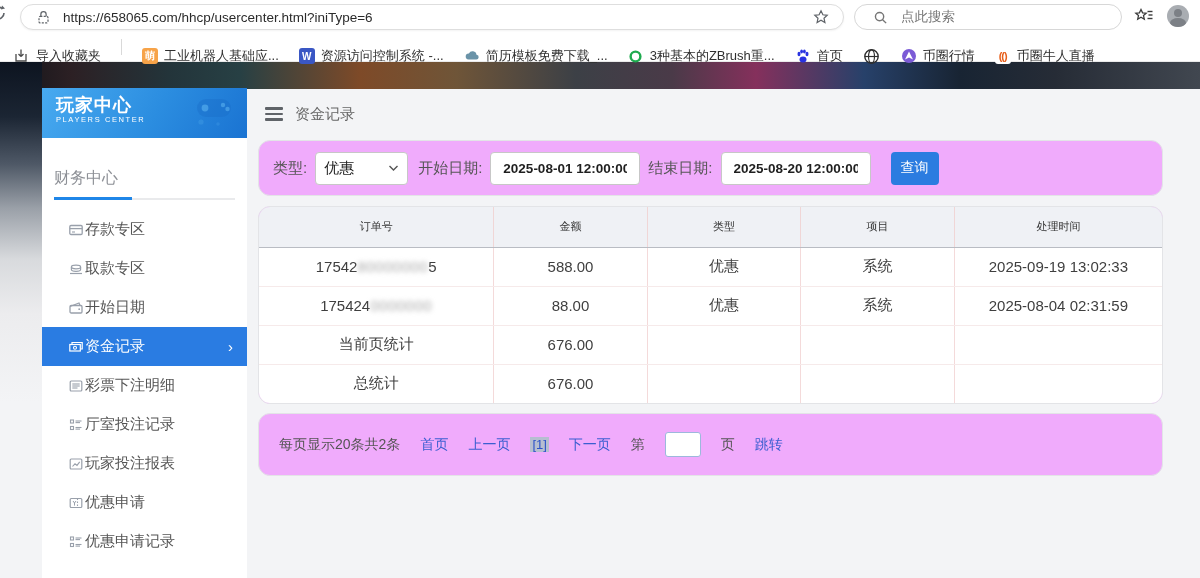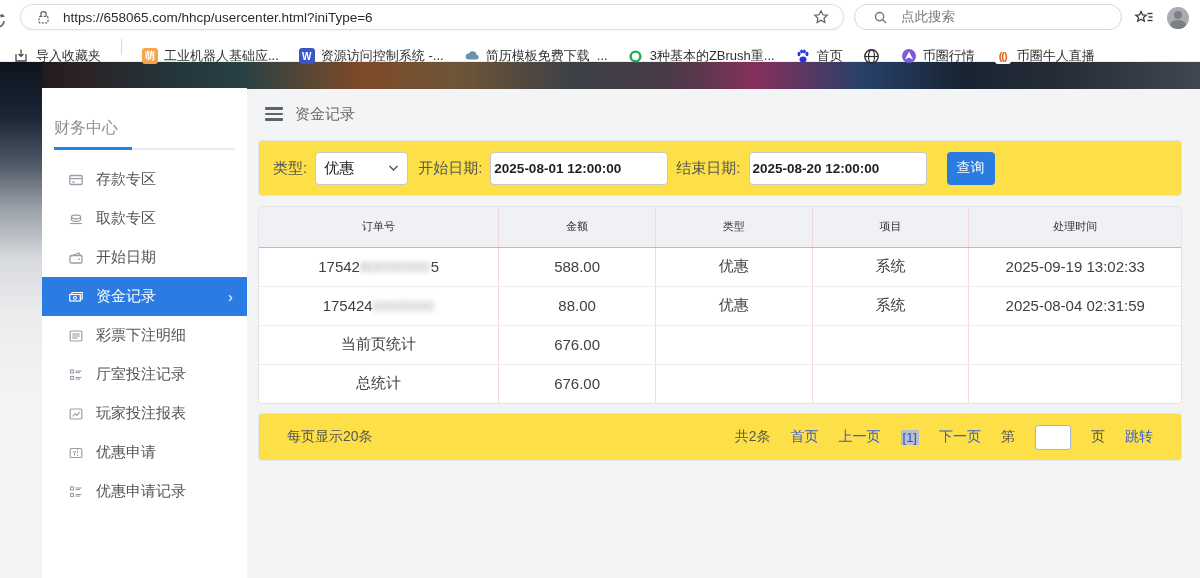--- a/index.html
+++ b/index.html
@@ -4,21 +4,21 @@
 <style>
   * { box-sizing: border-box; }
   html,body { margin:0; padding:0; }
   body {
     width:1200px; height:578px; position:relative; overflow:hidden;
     font-family:"Liberation Sans", sans-serif; background:#fff;
   }
 
   
   .chrome { position:absolute; top:0; left:0; right:0; height:62px; background:#fff; z-index:10; }
-  .chrome-row1 { height:32px; display:flex; align-items:flex-end; padding:4px 10px 2px 12px; gap:10px; }
+  .chrome-row1 { height:32px; display:flex; align-items:flex-start; padding:4px 10px 2px 12px; gap:10px; }
   .reload-partial { width:10px; height:18px; overflow:hidden; position:relative; flex:0 0 auto; margin-left:-12px;}
   .reload-partial svg { position:absolute; right:0; }
   .urlbar {
     flex:1 1 auto; height:26px; border:1px solid #dedede; border-radius:14px;
     display:flex; align-items:center; gap:8px; padding:0 10px; background:#fff;
     box-shadow:0 1px 2px rgba(0,0,0,.05);
   }
   .url-text { font-size:13.5px; color:#2b2b2b; flex:1 1 auto; white-space:nowrap; overflow:hidden; }
   .searchbar {
     flex:0 0 268px; height:26px; border:1px solid #d7d7d7; border-radius:14px;
@@ -56,62 +56,62 @@
     height:50px; position:relative; color:#fff; padding:7px 0 0 14px;
     background:linear-gradient(120deg,#48aaf0 0%,#2b8de0 55%,#1a73d2 100%);
   }
   .sb-title { font-size:18px; font-weight:bold; letter-spacing:1px; line-height:20px; }
   .sb-sub { font-size:7.5px; letter-spacing:1.6px; }
   .sb-gamepad { position:absolute; right:10px; top:7px; opacity:.75; }
   .sb-section { padding:30px 12px 9px 12px; font-size:16px; color:#8d9096; }
   .sb-divider { height:2px; margin:0 12px; background:#e9eaec; position:relative; }
   .sb-divider::before { content:""; position:absolute; left:0; top:-1px; width:78px; height:3px; background:#1f86e8; }
   .sb-menu { margin-top:10px; }
-  .sb-item { height:39px; display:flex; align-items:center; gap:12px; padding:0 14px 0 26px; font-size:15px; color:#555; cursor:pointer; }
+  .sb-item { height:39px; display:flex; align-items:center; gap:1px; padding:0 14px 0 26px; font-size:15px; color:#555; cursor:pointer; }
   .sb-item .icon { color:#99a0ab; display:flex; width:16px; justify-content:center; }
   .sb-item.active { background:#2a7ce2; color:#fff; }
   .sb-item.active .icon { color:#fff; }
   .sb-chev { margin-left:auto; font-size:15px; line-height:1; }
 
   
   .main { position:absolute; left:247px; top:26px; right:0; bottom:0; }
   .main-title { height:52px; display:flex; align-items:center; gap:12px; padding-left:18px; color:#666; font-size:15px; }
   .burger { display:flex; flex-direction:column; gap:3px; width:18px; cursor:pointer; }
   .burger span { height:2.5px; background:#5f6368; border-radius:1px; }
 
-  .panel { margin:0 18px 0 11px; background:#fde047; border:1px solid #e3e4e7; border-radius:4px; }
+  .panel { margin:0 37px 0 11px; background:#f0abfc; border:1px solid #e3e4e7; border-radius:12px; }
 
   .filter-panel { height:56px; display:flex; align-items:center; padding:0 14px; font-size:15px; color:#555; }
   .f-label { margin-right:8px; white-space:nowrap; }
   .select-box {
     width:93px; height:33px; border:1px solid #c7c7c7; border-radius:4px; background:#fff;
     display:flex; align-items:center; justify-content:space-between; padding:0 8px; color:#222; cursor:pointer; margin-right:10px;
   }
   .date-input {
-    width:178px; height:33px; border:1px solid #c7c7c7; border-radius:4px; background:#fff;
+    width:150px; height:33px; border:1px solid #c7c7c7; border-radius:4px; background:#fff;
     font-family:"Liberation Sans",sans-serif; font-size:13.5px; font-weight:bold; color:#1f1f1f;
-    padding:0 3px; margin-right:8px;
+    padding:0 12px; margin-right:8px;
   }
   .search-btn {
     width:48px; height:33px; margin-left:12px; border:none; border-radius:4px;
     background:#2b7ce0; color:#fff; font-size:14px; cursor:pointer; font-family:"Liberation Sans",sans-serif;
   }
 
   .table-panel { margin-top:10px; overflow:hidden; }
   table { width:100%; border-collapse:collapse; table-layout:fixed; }
   th {
     height:40px; background:#eff1f5; border-bottom:1px solid #b9bcc3;
     font-size:11px; color:#333; font-weight:normal; border-right:1px solid #f0d6d6;
   }
   td { height:39px; text-align:center; font-size:15px; color:#3f3f3f; border-right:1px solid #f4dada; border-bottom:1px solid #f6eaea; background:#fff; }
   th:last-child, td:last-child { border-right:none; }
   tr:last-child td { border-bottom:none; }
   .order-blur { filter:blur(2.6px); color:#a8a8a8; letter-spacing:.5px; }
 
-  .pagination-panel { margin-top:9px; height:48px; display:flex; align-items:center; justify-content:space-between; padding:0 28px; font-size:14px; color:#555; }
+  .pagination-panel { margin-top:9px; height:63px; display:flex; align-items:center; padding:0 20px; font-size:14px; color:#555; }
   .pg-right { display:flex; align-items:center; gap:20px; }
   .pg-link { color:#3a5ed0; text-decoration:none; cursor:pointer; }
   .pg-current { background:#b6bed0; color:#2d52c8; padding:0 2px; font-size:13px; }
   .pg-input { width:36px; height:25px; border:1px solid #9db8dc; border-radius:3px; }
   .pg-label { color:#555; }
 </style>
 </head>
 <body>
 
 <div class="chrome">
@@ -228,20 +228,36 @@
       <span>币圈牛人直播</span>
     </div>
   </div>
 </div>
 
 <div class="page">
   <div class="photo-strip"></div>
   <div class="left-shade"></div>
 
   <div class="sidebar">
+    <div class="sb-header">
+      <div class="sb-title">玩家中心</div>
+      <div class="sb-sub">PLAYERS CENTER</div>
+      <span class="sb-gamepad">
+        <svg width="46" height="34" viewBox="0 0 46 34">
+            <g opacity="0.55">
+              <rect x="6" y="4" width="34" height="18" rx="9" fill="#1b6ec9"></rect>
+              <circle cx="14" cy="13" r="3.4" fill="#6fc1f5"></circle>
+              <circle cx="32" cy="10" r="2.2" fill="#6fc1f5"></circle>
+              <circle cx="36.5" cy="14" r="2.2" fill="#6fc1f5"></circle>
+              <circle cx="10" cy="27" r="2.6" fill="#5db4ef" opacity=".6"></circle>
+              <circle cx="27" cy="29" r="1.8" fill="#5db4ef" opacity=".5"></circle>
+            </g>
+          </svg>
+      </span>
+    </div>
     <div class="sb-section">财务中心</div>
     <div class="sb-divider"></div>
     <div class="sb-menu">
 
       <div class="sb-item">
         <span class="icon">
           <svg width="16" height="16" viewBox="0 0 16 16">
               <rect x="1.8" y="3.5" width="12.4" height="9" rx="1.2" fill="none" stroke="currentColor" stroke-width="1.3"></rect>
               <line x1="1.8" y1="6.6" x2="14.2" y2="6.6" stroke="currentColor" stroke-width="1.3"></line>
               <line x1="4" y1="10" x2="7" y2="10" stroke="currentColor" stroke-width="1.1"></line>

